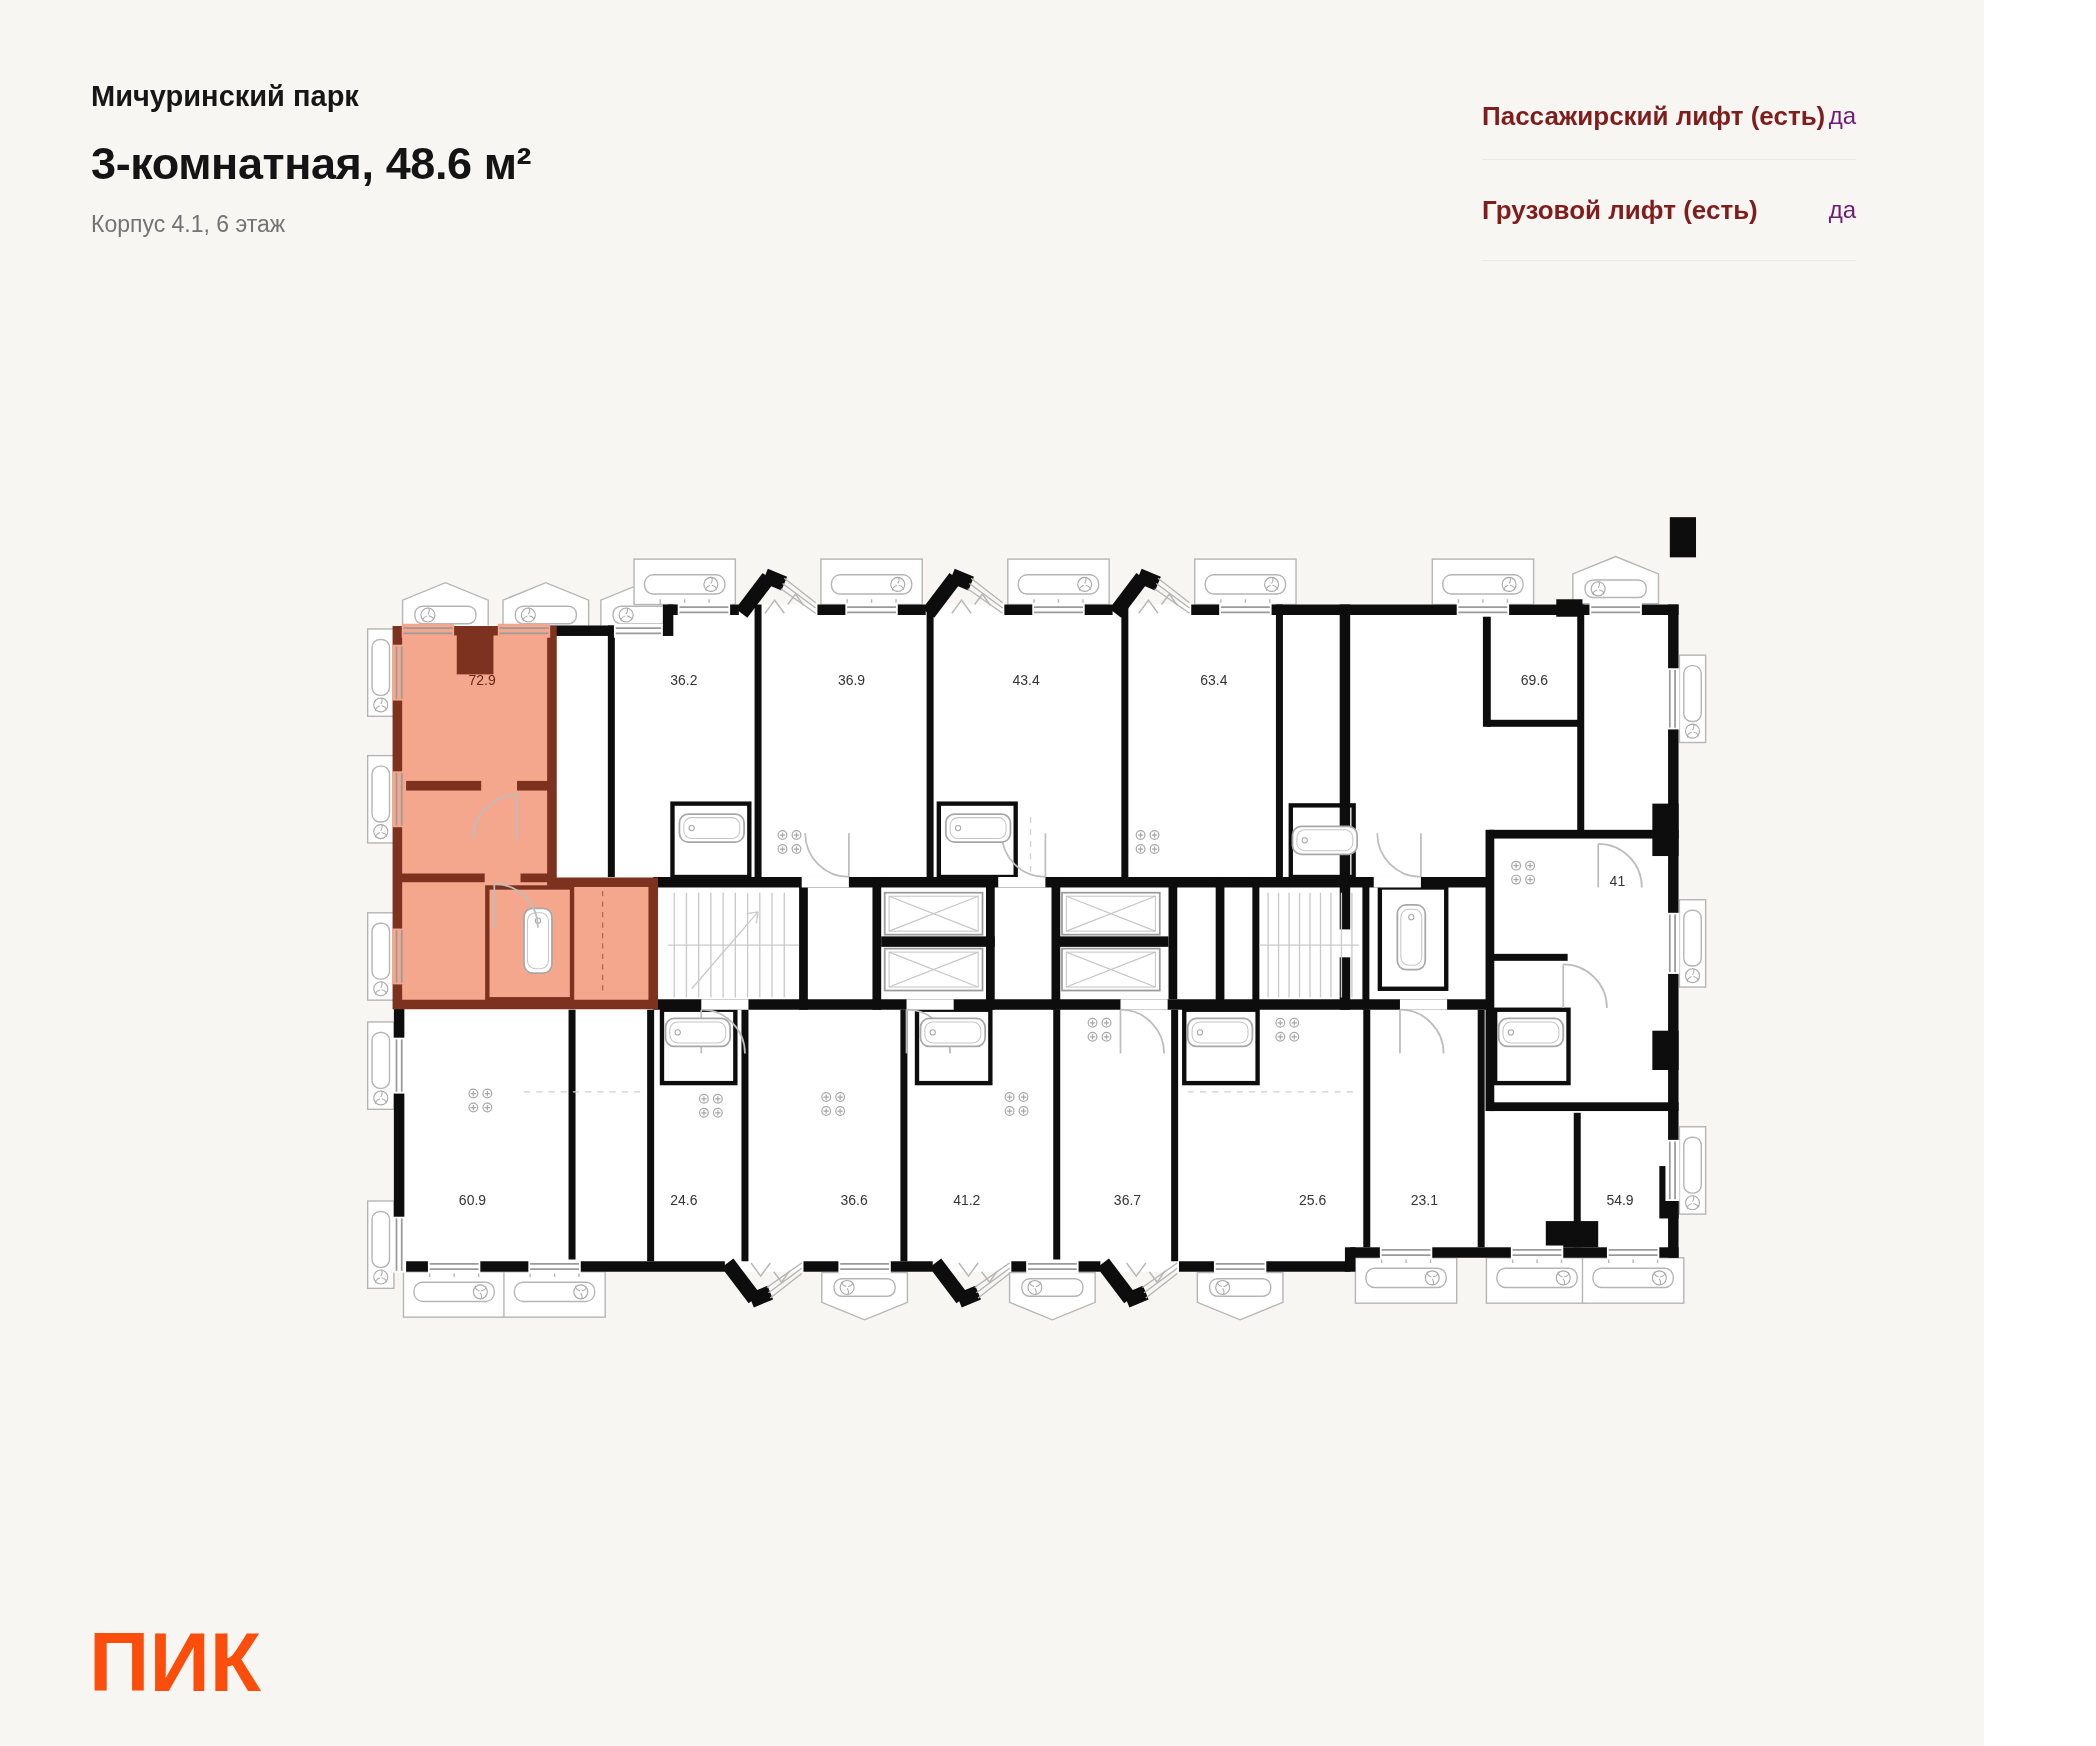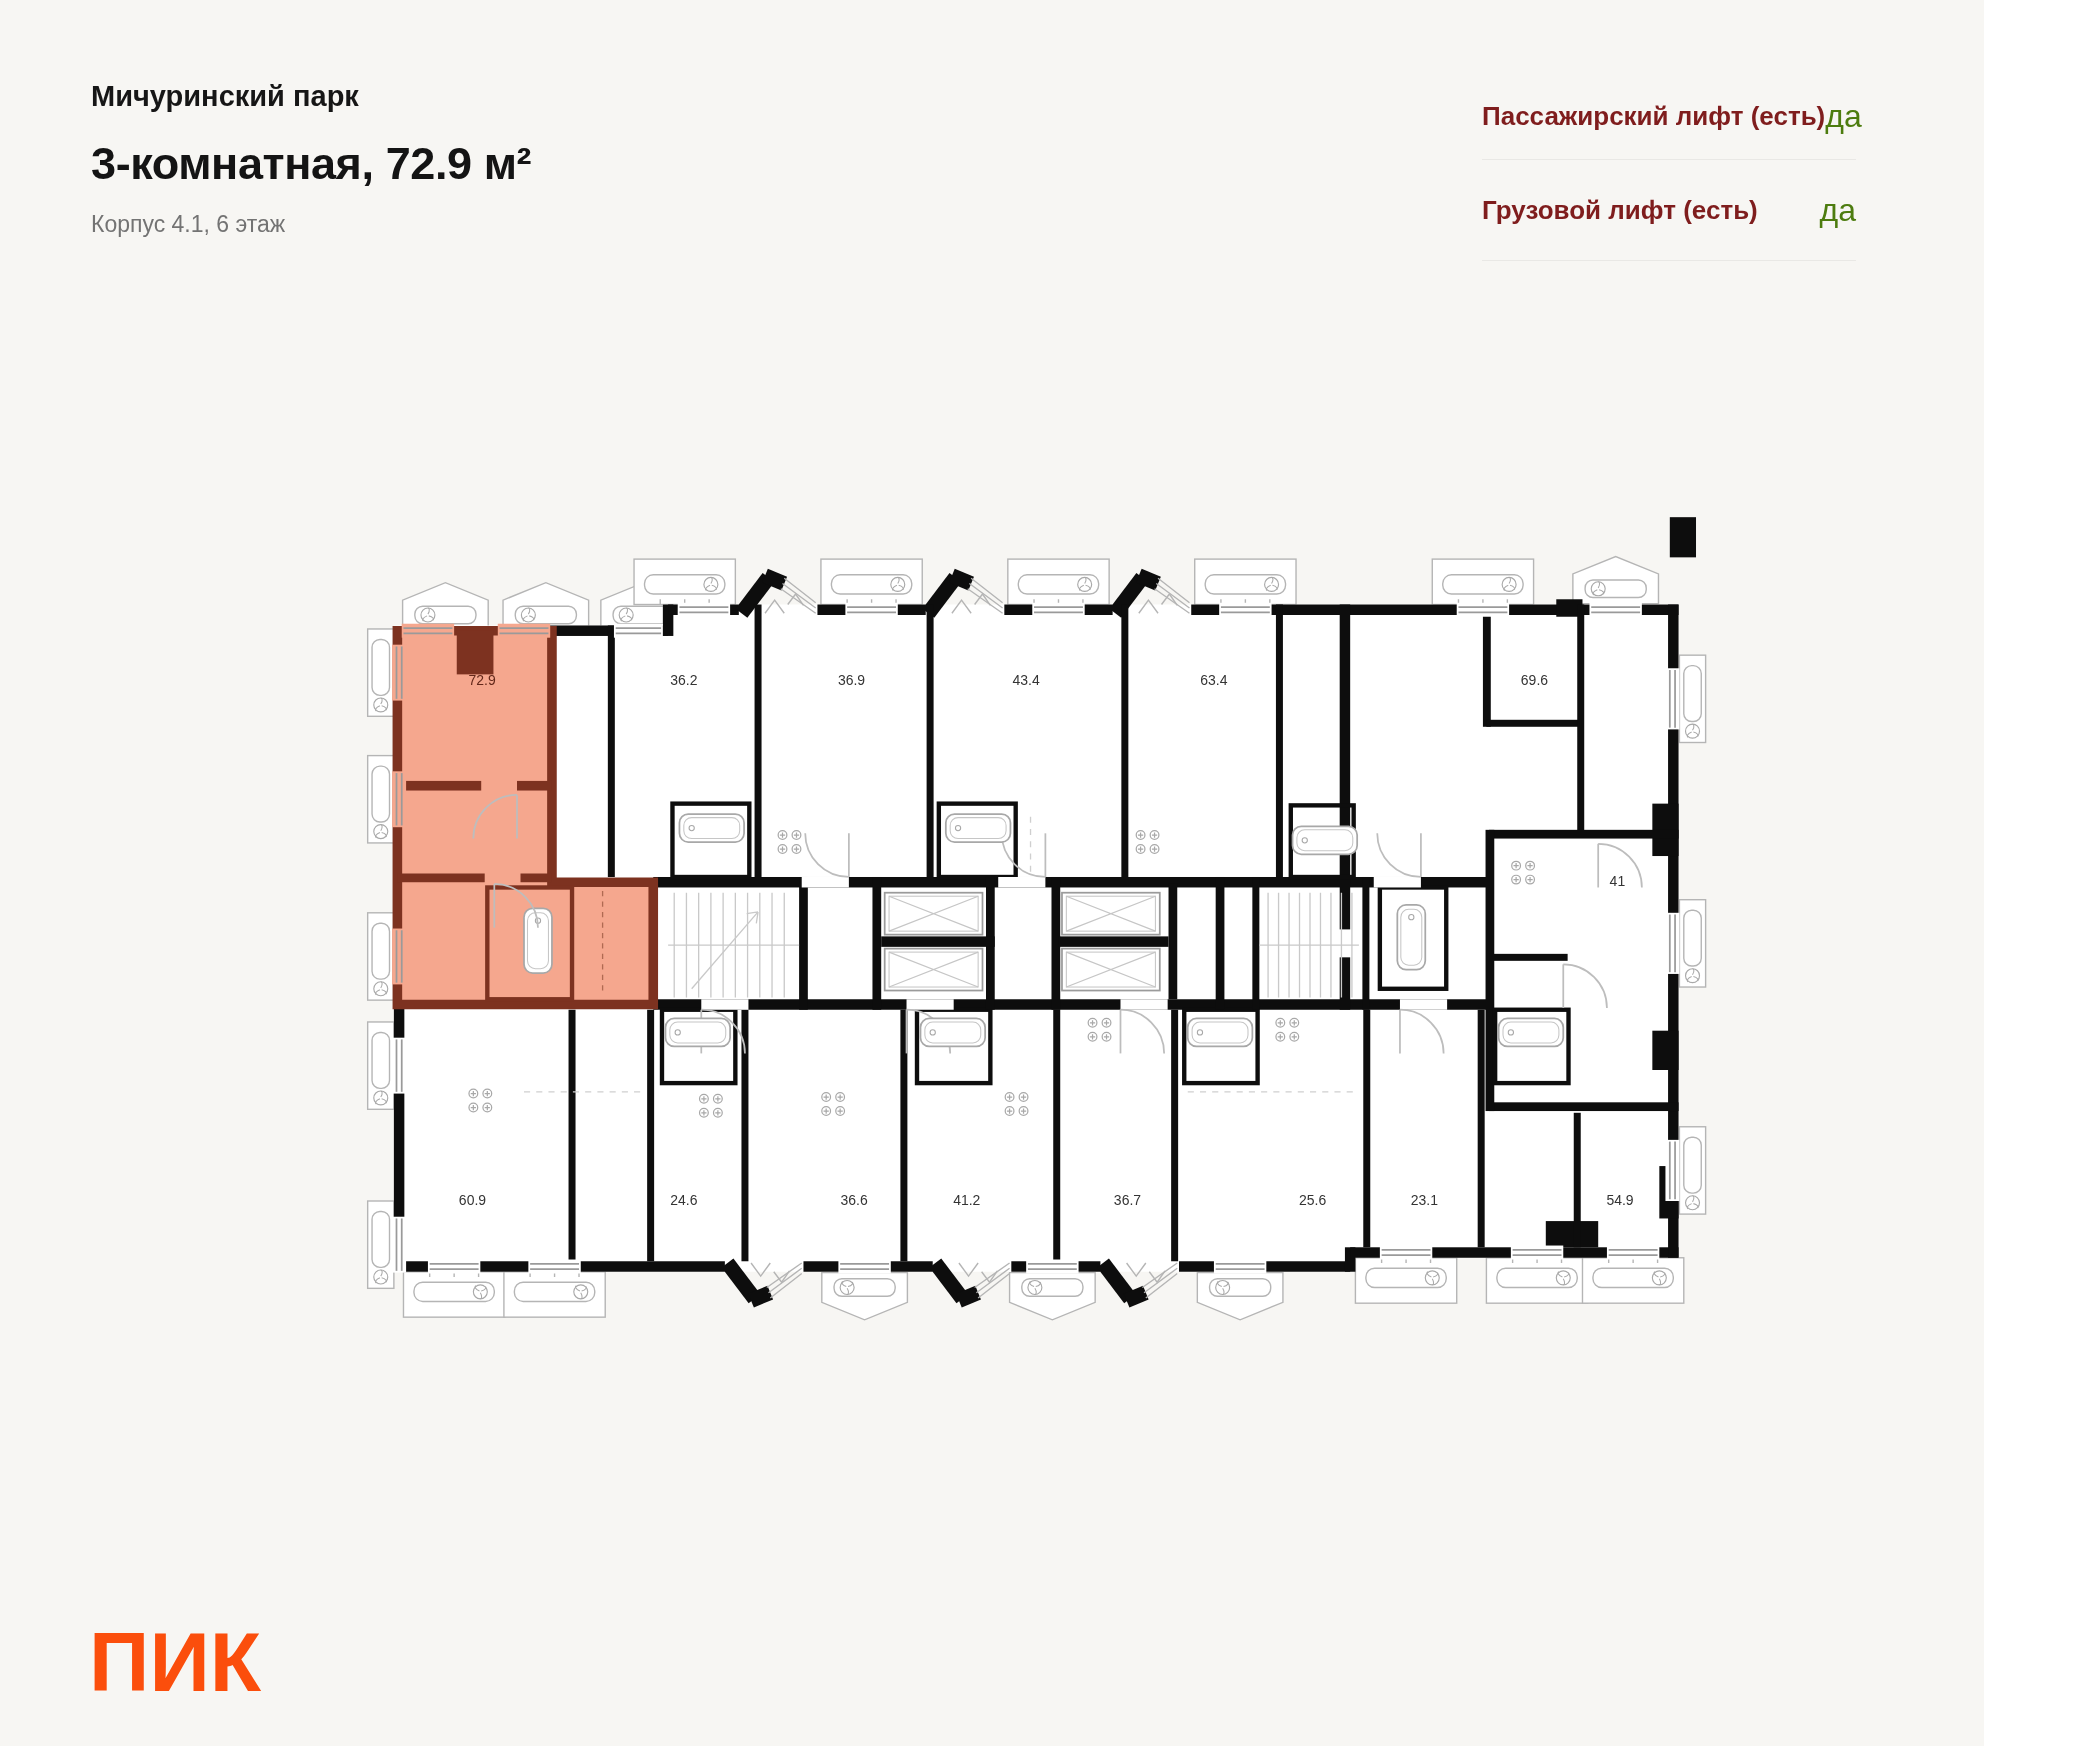--- a/index.html
+++ b/index.html
@@ -7,21 +7,21 @@
         font-family:"Liberation Sans",sans-serif;overflow:hidden;}
   .header{position:absolute;left:91px;top:80px;}
   .project{font-size:29px;font-weight:700;color:#161616;}
   .title{font-size:45px;font-weight:700;color:#141414;margin-top:24.5px;letter-spacing:-0.4px;}
   .subtitle{font-size:23px;font-weight:400;color:#737373;margin-top:21px;}
   .info{position:absolute;left:1482px;top:73px;width:374px;}
   .info-row{display:flex;justify-content:space-between;align-items:center;
             height:86px;border-bottom:1.7px solid #e9e8e5;}
   .info-row.second{height:100px;gap:20px;}
   .info-label{font-size:26px;font-weight:700;color:#7f1d1d;white-space:nowrap;}
-  .info-value{font-size:32px;color:#4d7c0f;}
+  .info-value{font-size:24px;color:#701a75;}
   .logo{position:absolute;left:89px;top:1614px;font-size:84px;font-weight:800;
         color:#fb4e0c;letter-spacing:0px;cursor:pointer;}
   svg.plan{position:absolute;left:0;top:0;width:2096px;height:1747px;}
   svg .w{fill:#0d0d0d;}
   svg .red{fill:#7d3220;}
   svg .gap{fill:#ffffff;}
   svg .gl{stroke:#9a9a9a;stroke-width:2;}
   svg .thin{stroke:#b5b5b5;fill:none;stroke-width:1.6;}
   svg .tread{stroke:#c9c9c9;stroke-width:1.5;fill:none;}
   svg .dash{stroke:#cfcfcf;stroke-width:1.5;fill:none;stroke-dasharray:7 7;}
@@ -29,21 +29,21 @@
   svg text.area{font-family:"Liberation Sans",sans-serif;font-size:16px;fill:#343434;text-anchor:middle;}
   svg text.area.hl{fill:#63281a;}
 </style>
 </head>
 <body>
 
 <div class="page">
 
   <div class="header">
     <div class="project">Мичуринский парк</div>
-    <div class="title">3-комнатная, 72.9 м²</div>
+    <div class="title">3-комнатная, 48.6 м²</div>
     <div class="subtitle">Корпус 4.1, 6 этаж</div>
   </div>
 
   <div class="info">
     <div class="info-row">
       <span class="info-label">Пассажирский лифт (есть)</span>
       <span class="info-value">да</span>
     </div>
     <div class="info-row second">
       <span class="info-label">Грузовой лифт (есть)</span>

